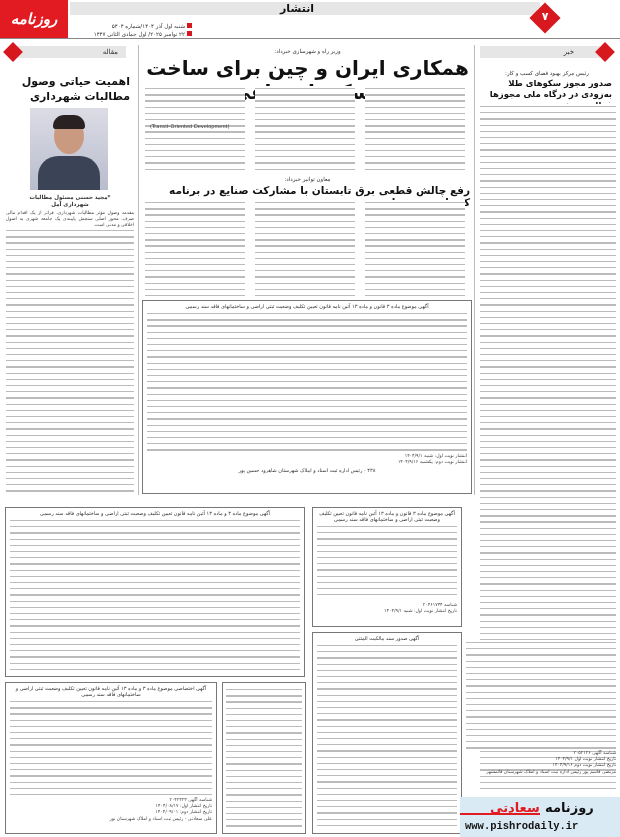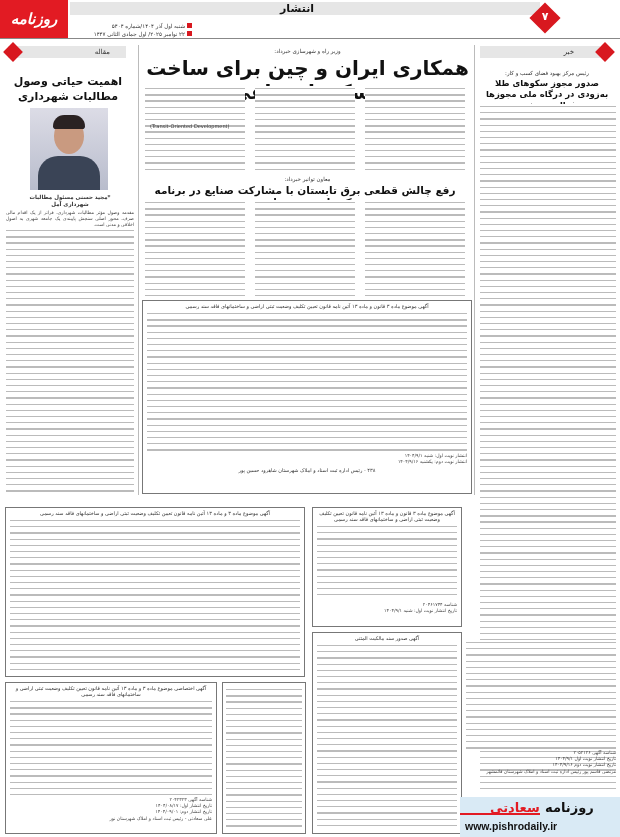--- a/index.html
+++ b/index.html
@@ -9,36 +9,36 @@
 .section-title{left:280px;top:2px;font-size:11px;font-weight:bold;color:#111}
 .page-num{left:534px;top:7px;width:22px;height:22px;background:#d8181f;transform:rotate(45deg)}
 .page-num-t{left:534px;top:10px;width:22px;text-align:center;color:#fff;font-size:11px;font-weight:bold}
 .logo{left:0;top:0;width:68px;height:38px;background:#e21b23;color:#fff;font-family:"DejaVu Serif",serif;font-size:15px;font-weight:bold;text-align:center;line-height:38px;font-style:italic}
 .date1,.date2{left:72px;font-size:5.5px;color:#333;direction:rtl;width:120px;text-align:right}
 .date1{top:23px}.date2{top:31px}
 .sq{display:inline-block;width:5px;height:5px;background:#d8181f;margin-left:2px}
 .hline{left:0;top:38px;width:620px;height:1px;background:#888}
 .kicker{font-size:5.5px;color:#333;text-align:center}
 .h1{font-size:20px;font-weight:900;text-align:center;color:#111}
-.h2{font-size:10.5px;font-weight:900;text-align:center;color:#111}
+.h2{font-size:10.5px;font-weight:900;text-align:right;color:#111}
 .txt{font-size:4.6px;line-height:6.2px;color:#444;text-align:justify;overflow:hidden}
 .lines{background:repeating-linear-gradient(#fff 0,#fff 2px,#bbb 2px,#bbb 3.3px,#fff 3.3px,#fff 6.2px)}
 .vrule{width:1px;background:#bbb}
 .tag-box{height:12px;background:#e6e6e6;font-size:7px;line-height:12px;padding-right:26px;color:#333}
 .diamond{width:14px;height:14px;background:#d8181f;transform:rotate(45deg)}
 .box{border:1px solid #777}
 .boxtitle{font-size:5px;text-align:center;color:#333;padding-top:2px}
 .photo{background:linear-gradient(#dcdce6,#b8bccc);overflow:hidden}
 .face{position:absolute;left:24px;top:10px;width:30px;height:36px;border-radius:50%;background:#c99a80}
 .hair{position:absolute;left:23px;top:7px;width:32px;height:14px;border-radius:16px 16px 4px 4px;background:#2a2222}
 .suit{position:absolute;left:8px;top:48px;width:62px;height:40px;border-radius:20px 20px 0 0;background:#3a4456}
 .footer-logo{left:460px;top:797px;width:160px;height:40px;background:#d9eaf5}
 .fl1{left:545px;top:800px;font-size:13px;font-weight:bold;color:#111}
 .fl1b{left:490px;top:800px;font-size:13px;font-weight:bold;color:#e21b23}
-.fl2{left:465px;top:820px;font-size:10.5px;font-weight:bold;color:#111;font-family:Liberation Sans, sans-serif;direction:ltr}
+.fl2{left:465px;top:820px;font-size:10.5px;font-weight:bold;color:#111;font-family:Liberation Mono, monospace;direction:ltr}
 .redline{left:460px;top:813px;width:80px;height:2px;background:#e21b23}
 </style>
 </head>
 <body>
 
 <div class="abs logo">روزنامه پیشرو</div>
 <div class="abs hdr-bar"></div>
 <div class="abs section-title">انتشار</div>
 <div class="abs page-num"></div>
 <div class="abs page-num-t">۷</div>
@@ -59,21 +59,21 @@
 <div class="abs txt lines" style="left:255px;top:86px;width:100px;height:84px"></div>
 <div class="abs txt lines" style="left:365px;top:86px;width:100px;height:84px"></div>
 <div class="abs" style="left:150px;top:123px;font-size:5px;color:#333;direction:ltr">(Transit-Oriented Development)</div>
 
 <div class="abs kicker" style="left:145px;top:176px;width:325px">معاون توانیر خبرداد:</div>
 <div class="abs h2" style="left:140px;top:184px;width:330px">رفع چالش قطعی برق تابستان با مشارکت صنایع در برنامه کنترل‌پذیری توانیر</div>
 <div class="abs txt lines" style="left:145px;top:200px;width:100px;height:96px"></div>
 <div class="abs txt lines" style="left:255px;top:200px;width:100px;height:96px"></div>
 <div class="abs txt lines" style="left:365px;top:200px;width:100px;height:96px"></div>
 
-<div class="abs tag-box" style="left:8px;top:46px;width:118px;padding-right:16px;padding-left:0;text-align:right">مقاله</div>
+<div class="abs tag-box" style="left:8px;top:46px;width:118px;padding-right:8px;padding-left:0;text-align:right">مقاله</div>
 <div class="abs diamond" style="left:6px;top:45px"></div>
 <div class="abs h2" style="left:6px;top:74px;width:124px;font-size:11px;line-height:15px">اهمیت حیاتی وصول مطالبات شهرداری</div>
 <div class="abs photo" style="left:30px;top:108px;width:78px;height:82px">
   <div class="suit"></div>
   <div class="face"></div>
   <div class="hair"></div>
 </div>
 <div class="abs kicker" style="left:6px;top:194px;width:128px;font-weight:bold">*مجید حسنی مسئول مطالبات</div>
 <div class="abs kicker" style="left:6px;top:201px;width:128px;font-weight:bold">شهرداری آمل</div>
 <div class="abs txt" style="left:6px;top:210px;width:128px;height:18px">مقدمه وصول مؤثر مطالبات شهرداری، فراتر از یک اقدام مالی صرف، محور اصلی سنجش پایبندی یک جامعه شهری به اصول اخلاقی و مدنی است.</div>

